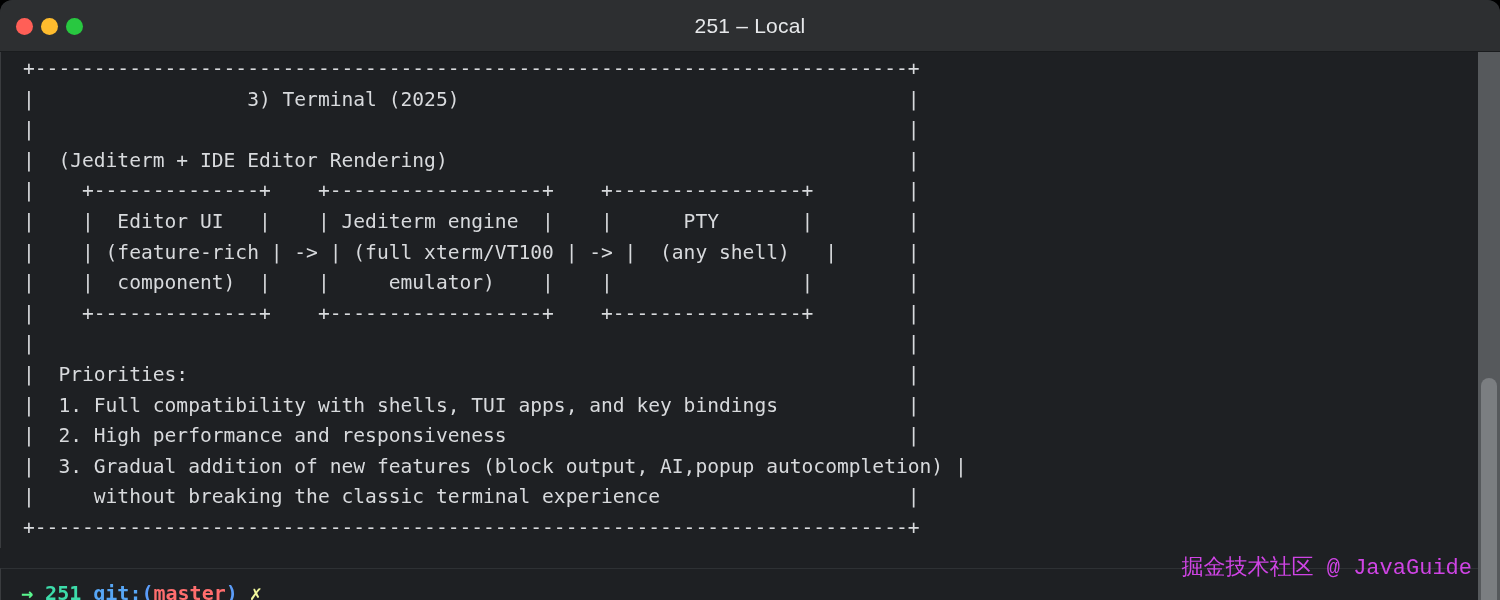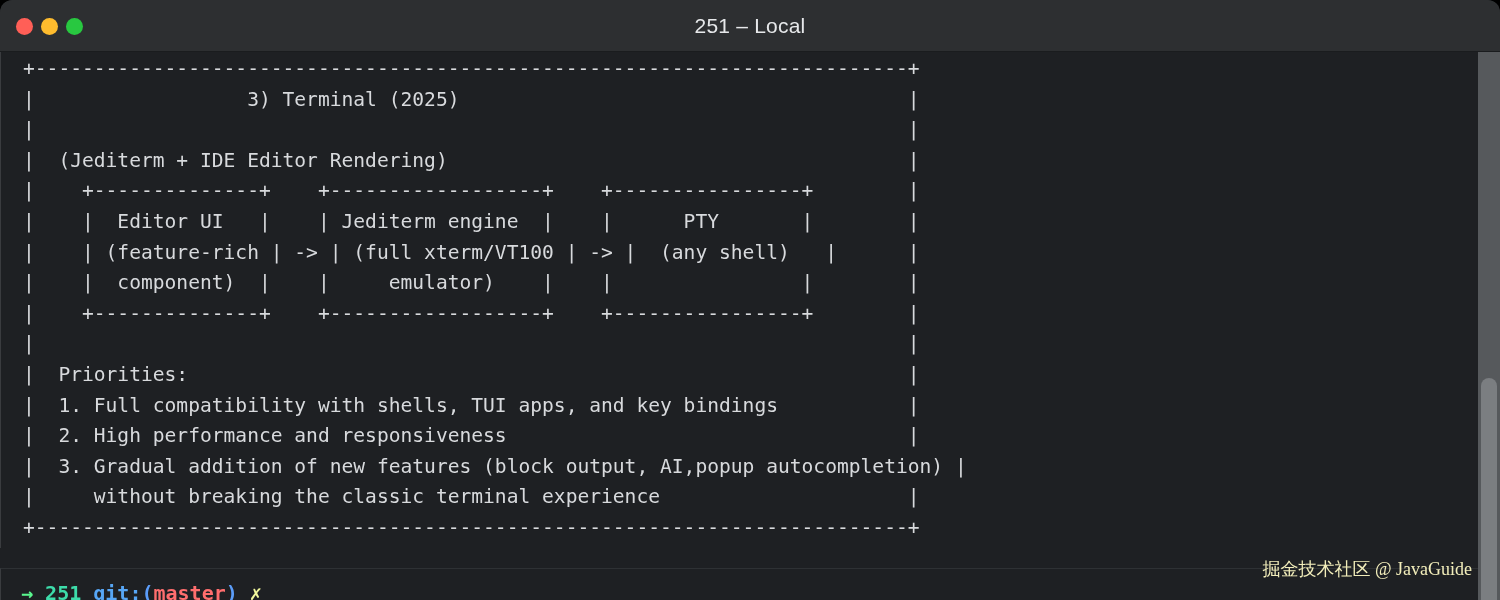--- a/index.html
+++ b/index.html
@@ -127,23 +127,23 @@
   .p-git     { color: #57a6f5; font-weight: 700; }
   .p-paren   { color: #5b9cf8; font-weight: 700; }
   .p-branch  { color: #ff6e6e; font-weight: 700; }
   .p-x       { color: #f3f99d; font-weight: 700; }
 
   
   .watermark {
     position: absolute;
     right: 28px;
     top: 554px;
-    color: #fef9c3;
-    font-family: Liberation Serif, serif;
-    font-size: 18px;
+    color: #d946ef;
+    font-family: Liberation Mono, monospace;
+    font-size: 22px;
     line-height: 30px;
     white-space: pre;
     opacity: 0.95;
   }
 
   
   .scrollbar-track {
     position: absolute;
     right: 0;
     top: 52px;

